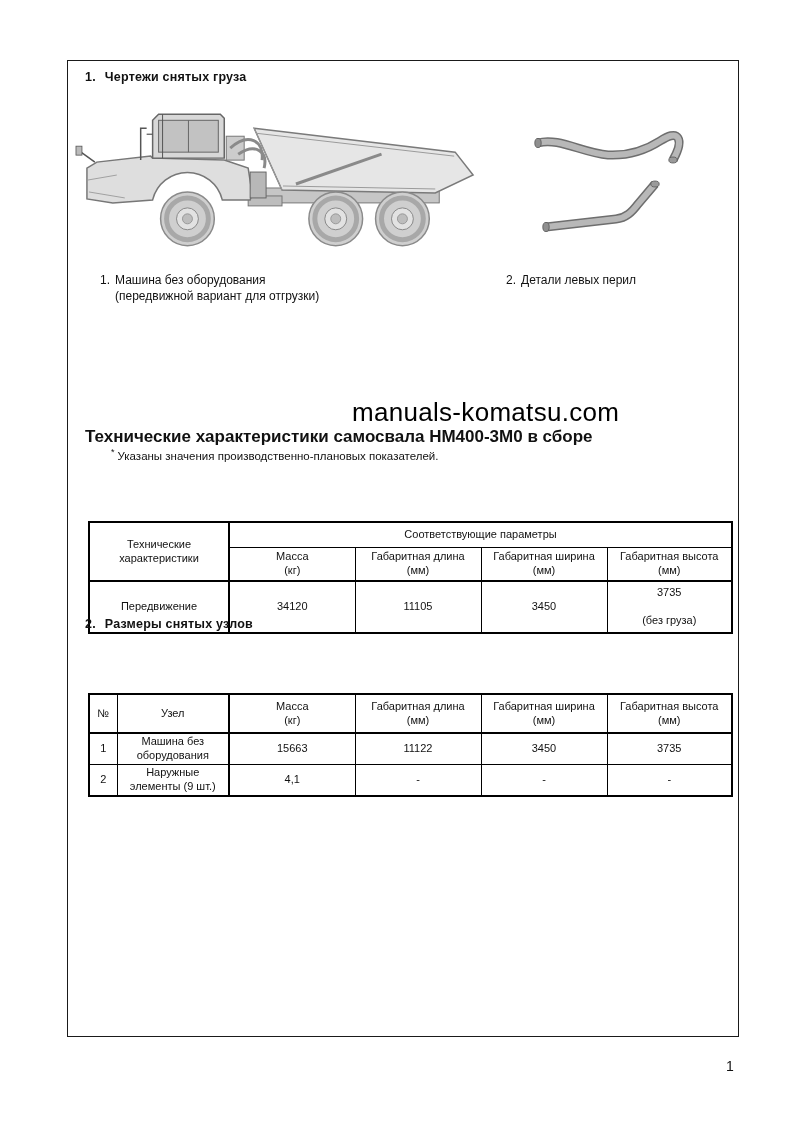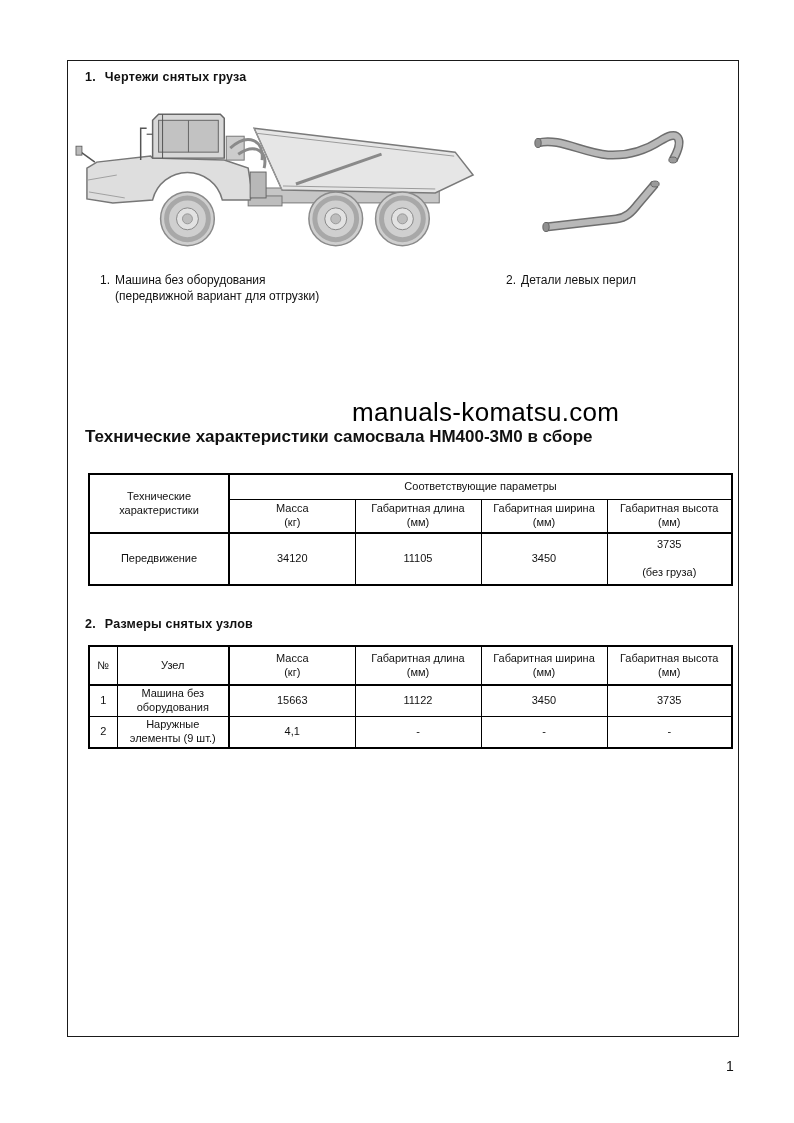--- a/index.html
+++ b/index.html
@@ -23,21 +23,21 @@
   .watermark {
     position:absolute; left:352px; top:382px; font-size:26px; color:#000;
     letter-spacing:0.3px; font-weight:400;margin-top:15px;
   }
   .specs-title { position:absolute; left:85px; top:427px; font-weight:bold; font-size:17px; }
   .specs-note { position:absolute; left:111px; top:447px; font-size:11.5px; }
   .specs-note sup { font-size:9px; margin-right:3px; }
 
   table.doc-table {
     position:absolute; border-collapse:collapse; table-layout:fixed;
-    background:#fff; border:2px solid #000;
+    background:#fff; border:2px solid #000;margin-top:48px;
   }
   table.doc-table td {
     border:1px solid #000; font-size:11px; text-align:center;
     vertical-align:middle; white-space:pre-line; line-height:1.25;
     padding:1px 2px; color:#111; overflow:hidden;
   }
   table.t1 { left:88px; top:473px; width:643px; }
   table.t2 { left:88px; top:645px; width:643px; }
   .thick-l { border-left:2px solid #000 !important; }
   .thick-t { border-top:2px solid #000 !important; }
@@ -136,20 +136,23 @@
 (передвижной вариант для отгрузки)</span>
   </div>
   <div class="caption" style="left:506px; top:272px;">
     <span class="cap-num">2.</span>
     <span class="cap-text">Детали левых перил</span>
   </div>
 
   <div class="watermark">manuals-komatsu.com</div>
 
   <div class="specs-title">Технические характеристики самосвала HM400-3M0 в сборе</div>
+  <div class="specs-note">
+    <sup>*</sup><span>Указаны значения производственно-плановых показателей.</span>
+  </div>
 
   <table class="doc-table t1">
     <colgroup>
       <col style="width:140px">
         <col style="width:126px">
         <col style="width:126px">
         <col style="width:126px">
         <col style="width:125px">
     </colgroup>
     <tbody>

